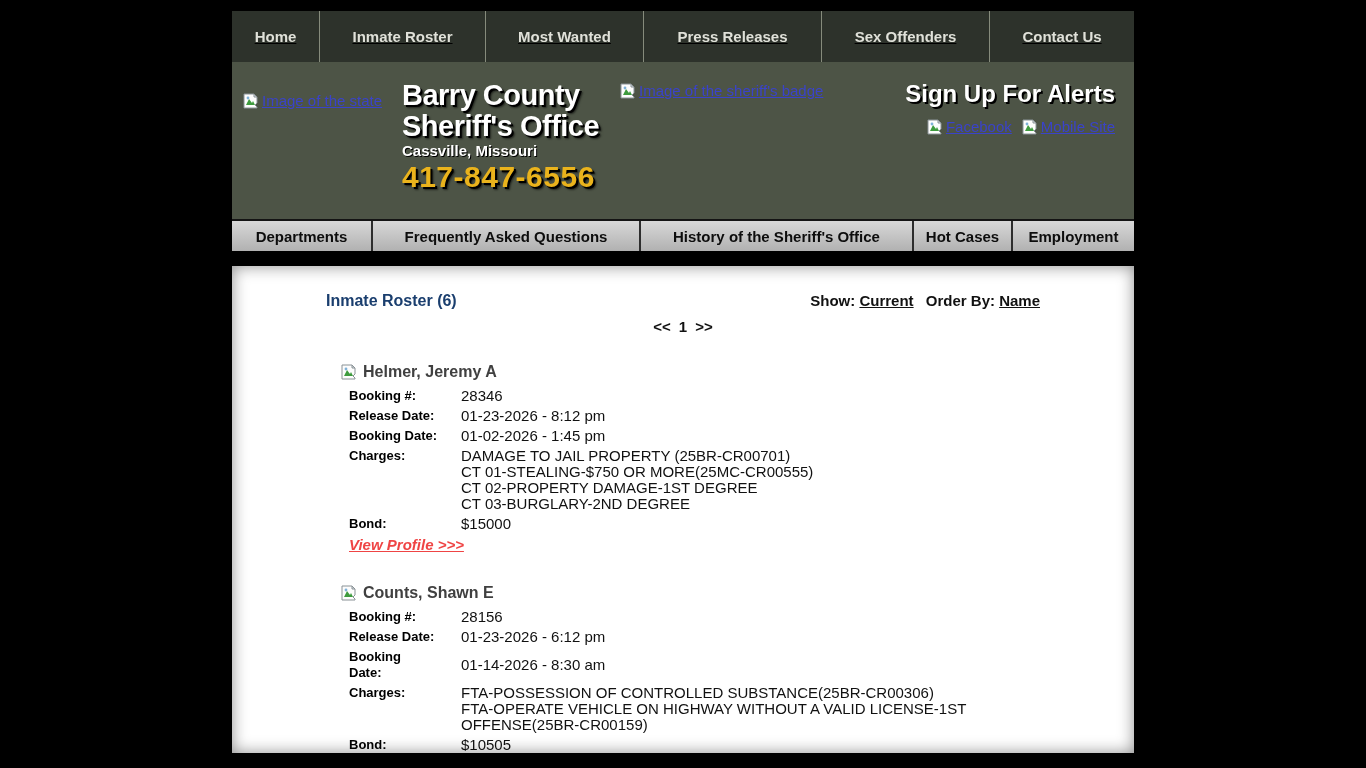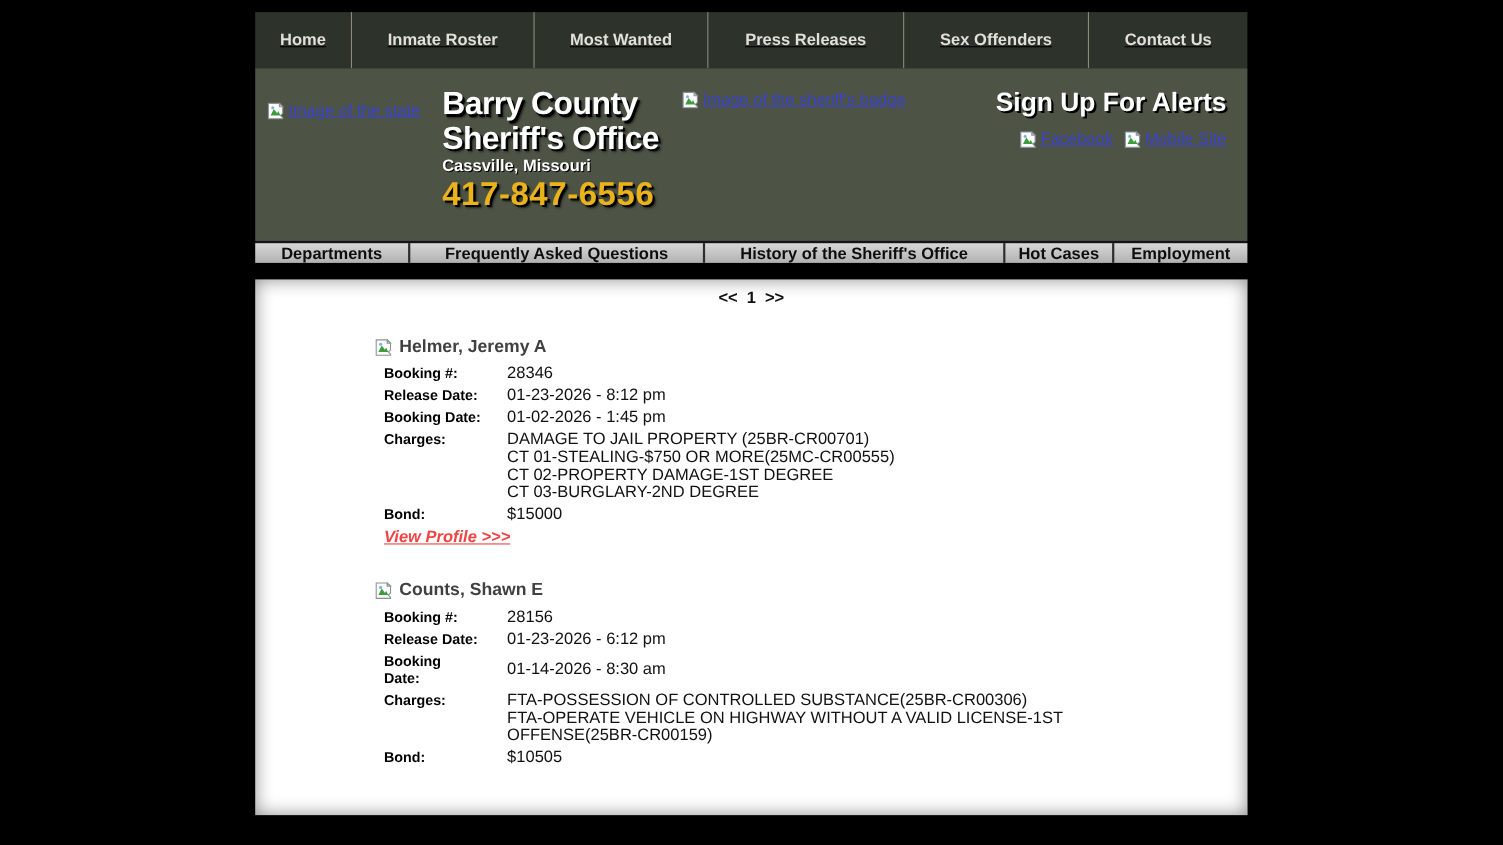--- a/index.html
+++ b/index.html
@@ -27,21 +27,21 @@
   .subtitle { color:#fff; font-weight:bold; font-size:15px; line-height:18px;
               text-shadow:1px 1px 0 #000; }
   .phone { color:#eab31c; font-weight:bold; font-size:30px; line-height:34px;
            letter-spacing:0.5px; text-shadow:2px 2px 0 #000, 3px 3px 2px rgba(0,0,0,.55); }
   .alerts { position:absolute; right:19px; top:18px; text-align:left; }
   .alerts-title { color:#fff; font-weight:bold; font-size:24px;
                   text-shadow:2px 2px 0 #000; }
   .alerts-links { margin-top:10px; display:flex; gap:10px; justify-content:flex-end; }
 
   
-  .subnav { height:20px; background:linear-gradient(#d8d8d8,#b1b1b1);
+  .subnav { height:32px; background:linear-gradient(#d8d8d8,#b1b1b1);
             border-top:2px solid #141414; display:flex; }
   .subnav-item { display:flex; align-items:center; justify-content:center;
                  color:#0d0d0d; font-weight:bold; font-size:15px; cursor:pointer; }
   .subnav-item + .subnav-item { border-left:2px solid #2d2d2d; }
   .sn0{flex:0 0 139px;} .sn1{flex:0 0 268px;} .sn2{flex:0 0 273px;}
   .sn3{flex:0 0 99px;} .sn4{flex:1;}
 
   
   .content { margin-top:15px; height:487px; background:#fff;
              box-shadow:inset 0 0 16px rgba(0,0,0,.45); overflow:hidden; }
@@ -138,20 +138,29 @@
 
   <div class="subnav">
     <div class="subnav-item sn0">Departments</div>
     <div class="subnav-item sn1">Frequently Asked Questions</div>
     <div class="subnav-item sn2">History of the Sheriff's Office</div>
     <div class="subnav-item sn3">Hot Cases</div>
     <div class="subnav-item sn4">Employment</div>
   </div>
 
   <div class="content">
+    <div class="content-head">
+      <div class="roster-title">Inmate Roster (6)</div>
+      <div class="filters">
+        <span>Show:</span>
+        <a>Current</a><span class="gap"></span>
+        <span>Order By:</span>
+        <a>Name</a>
+      </div>
+    </div>
 
     <div class="pagination">
       <a>&lt;&lt;</a>
       <span>1</span>
       <a>&gt;&gt;</a>
     </div>
 
     <div class="inmate">
       <div class="inmate-name">
         <svg class="bicon" width="16" height="16" viewBox="0 0 16 16">

